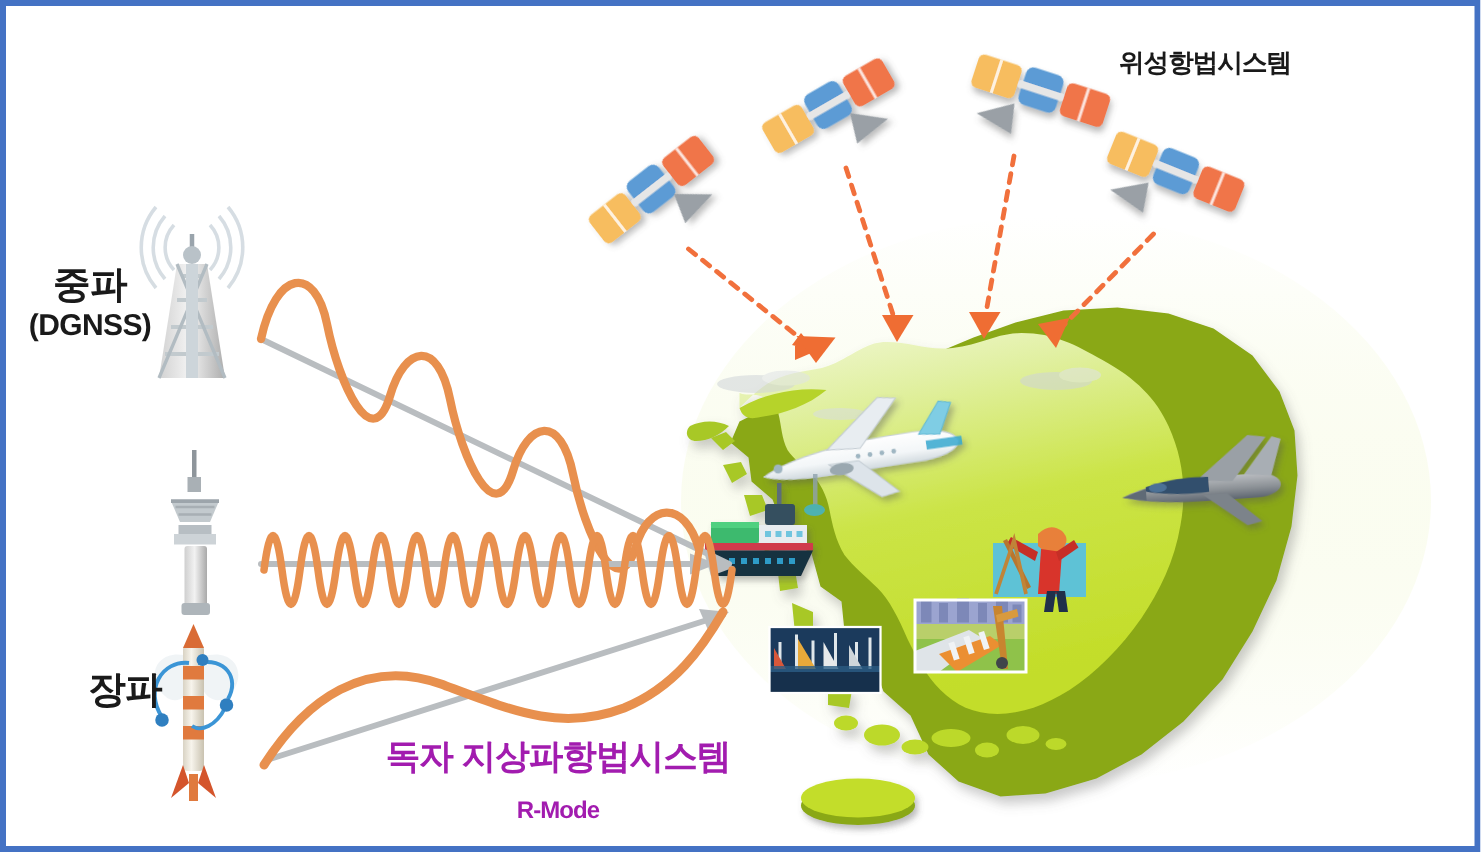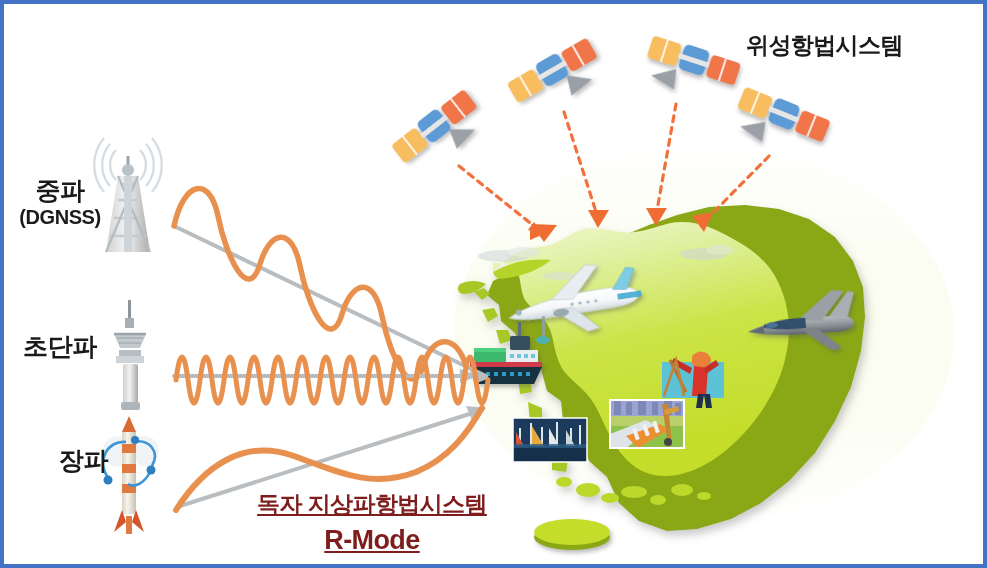--- a/index.html
+++ b/index.html
@@ -37,40 +37,39 @@
     letter-spacing: -0.4px;
     white-space: nowrap;
   }
   .label-ko { font-size: 25px; display: block; }
   .label-en { font-size: 20px; display: block; }
 
   #title-sat {
     position: absolute;
     left: 742px;
     top: 26px;
-    font-size: 23px;
+    font-size: 17px;
     font-weight: bold;
     color: #1a1a1a;
     letter-spacing: -0.6px;
     white-space: nowrap;
   }
   #title-rmode {
     position: absolute;
     left: 228px;
     top: 484px;
     width: 280px;
     text-align: center;
     font-size: 23px;
     font-weight: bold;
-    color: #7f1d1d;
+    color: #a21caf;
     letter-spacing: -0.6px;
     line-height: 1.45;
-    text-decoration: underline;
-  }
-  #title-rmode .ln2 { font-size: 27px; }
+  }
+  #title-rmode .ln2 { font-size: 16px; }
 
   .svgfull {
     position: absolute;
     left: 0; top: 0;
     width: 987px;
     height: 568px;
     overflow: visible;
   }
 </style>
 </head>
@@ -448,21 +447,20 @@
                  C 446 454, 464 428, 478 404" fill="none" stroke="#e8904e" stroke-width="6" stroke-linecap="round"></path>
       </g>
     </svg>
 
     <div class="label-block" style="left:8px; top:172px; width:96px;">
       <span class="label-ko">중파</span>
       <span class="label-en">(DGNSS)</span>
     </div>
 
     <div class="label-block" style="left:8px; top:328px; width:96px;">
-      <span class="label-ko">초단파</span>
     </div>
 
     <div class="label-block" style="left:0px; top:442px; width:104px;text-align:right;">
       <span class="label-ko">장파</span>
     </div>
 
     <div id="title-sat">위성항법시스템</div>
 
     <div id="title-rmode">
       <span>독자 지상파항법시스템</span><br>

